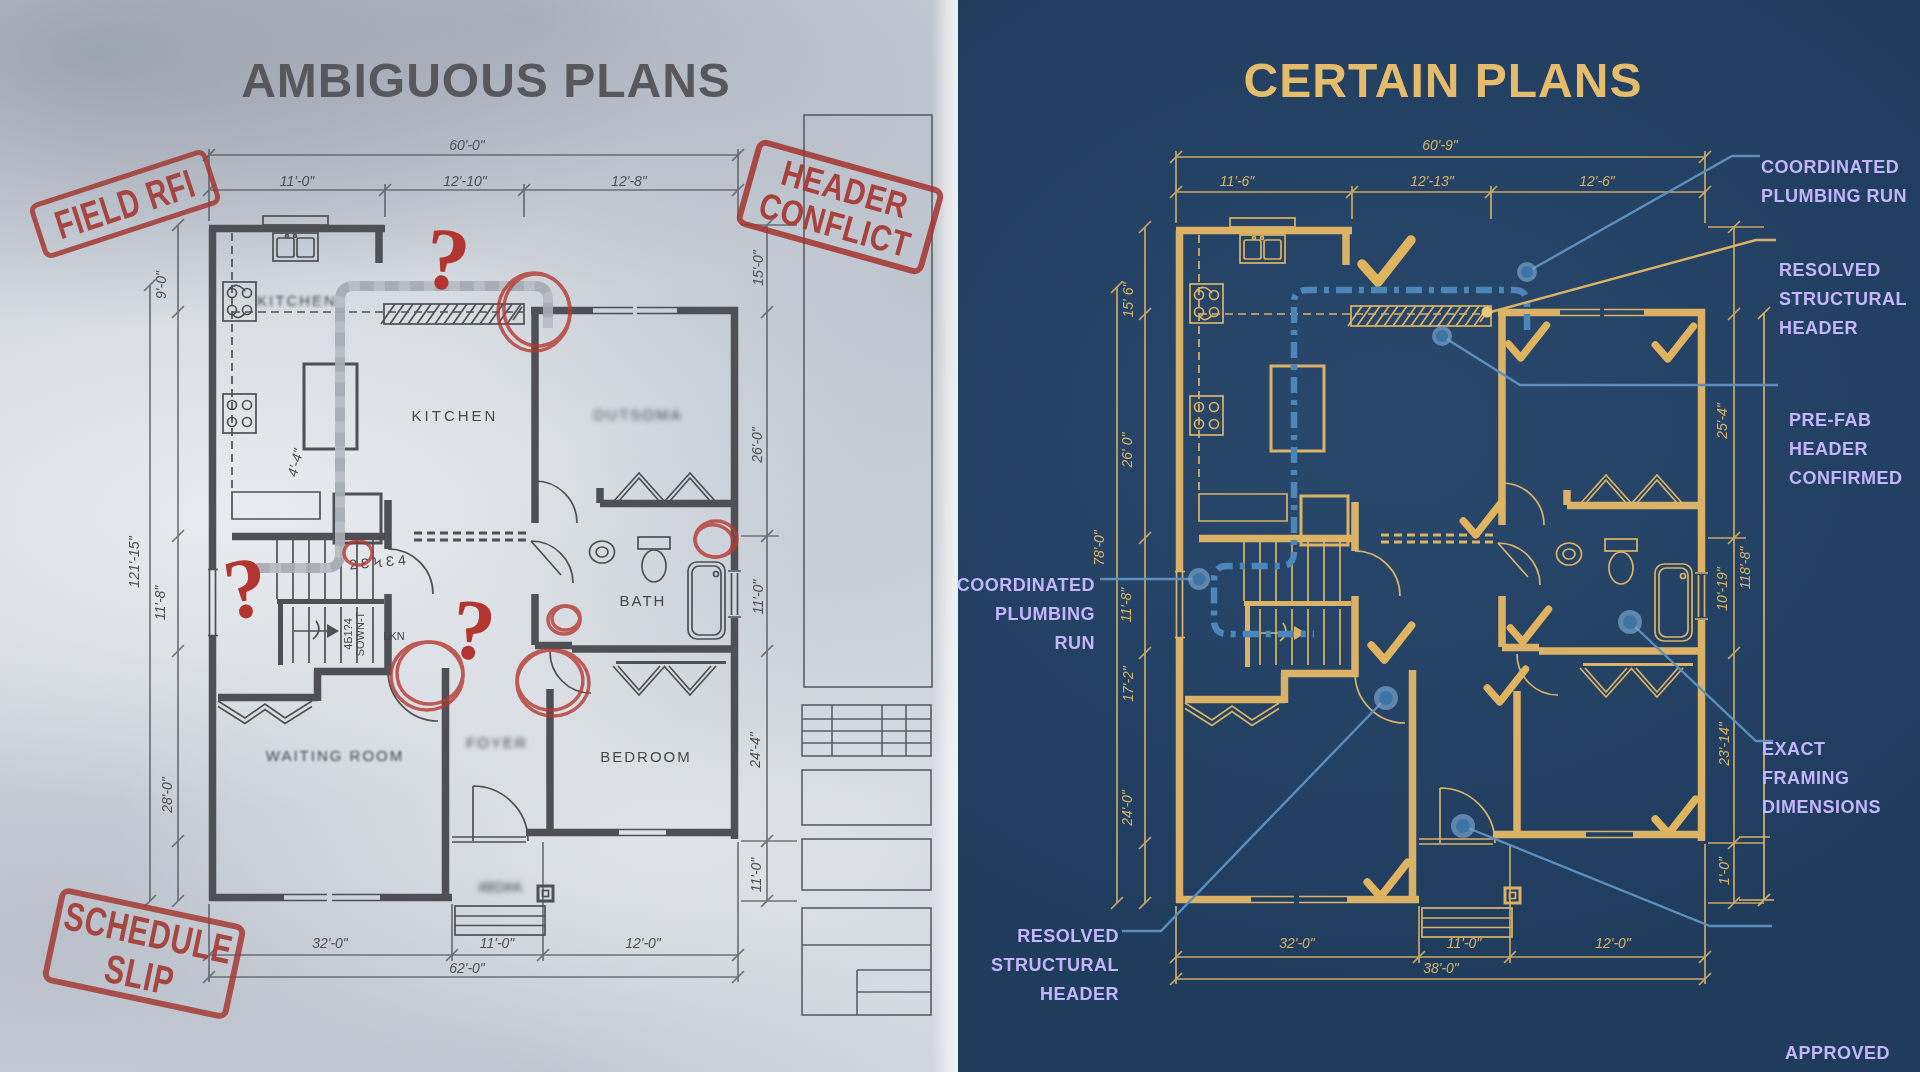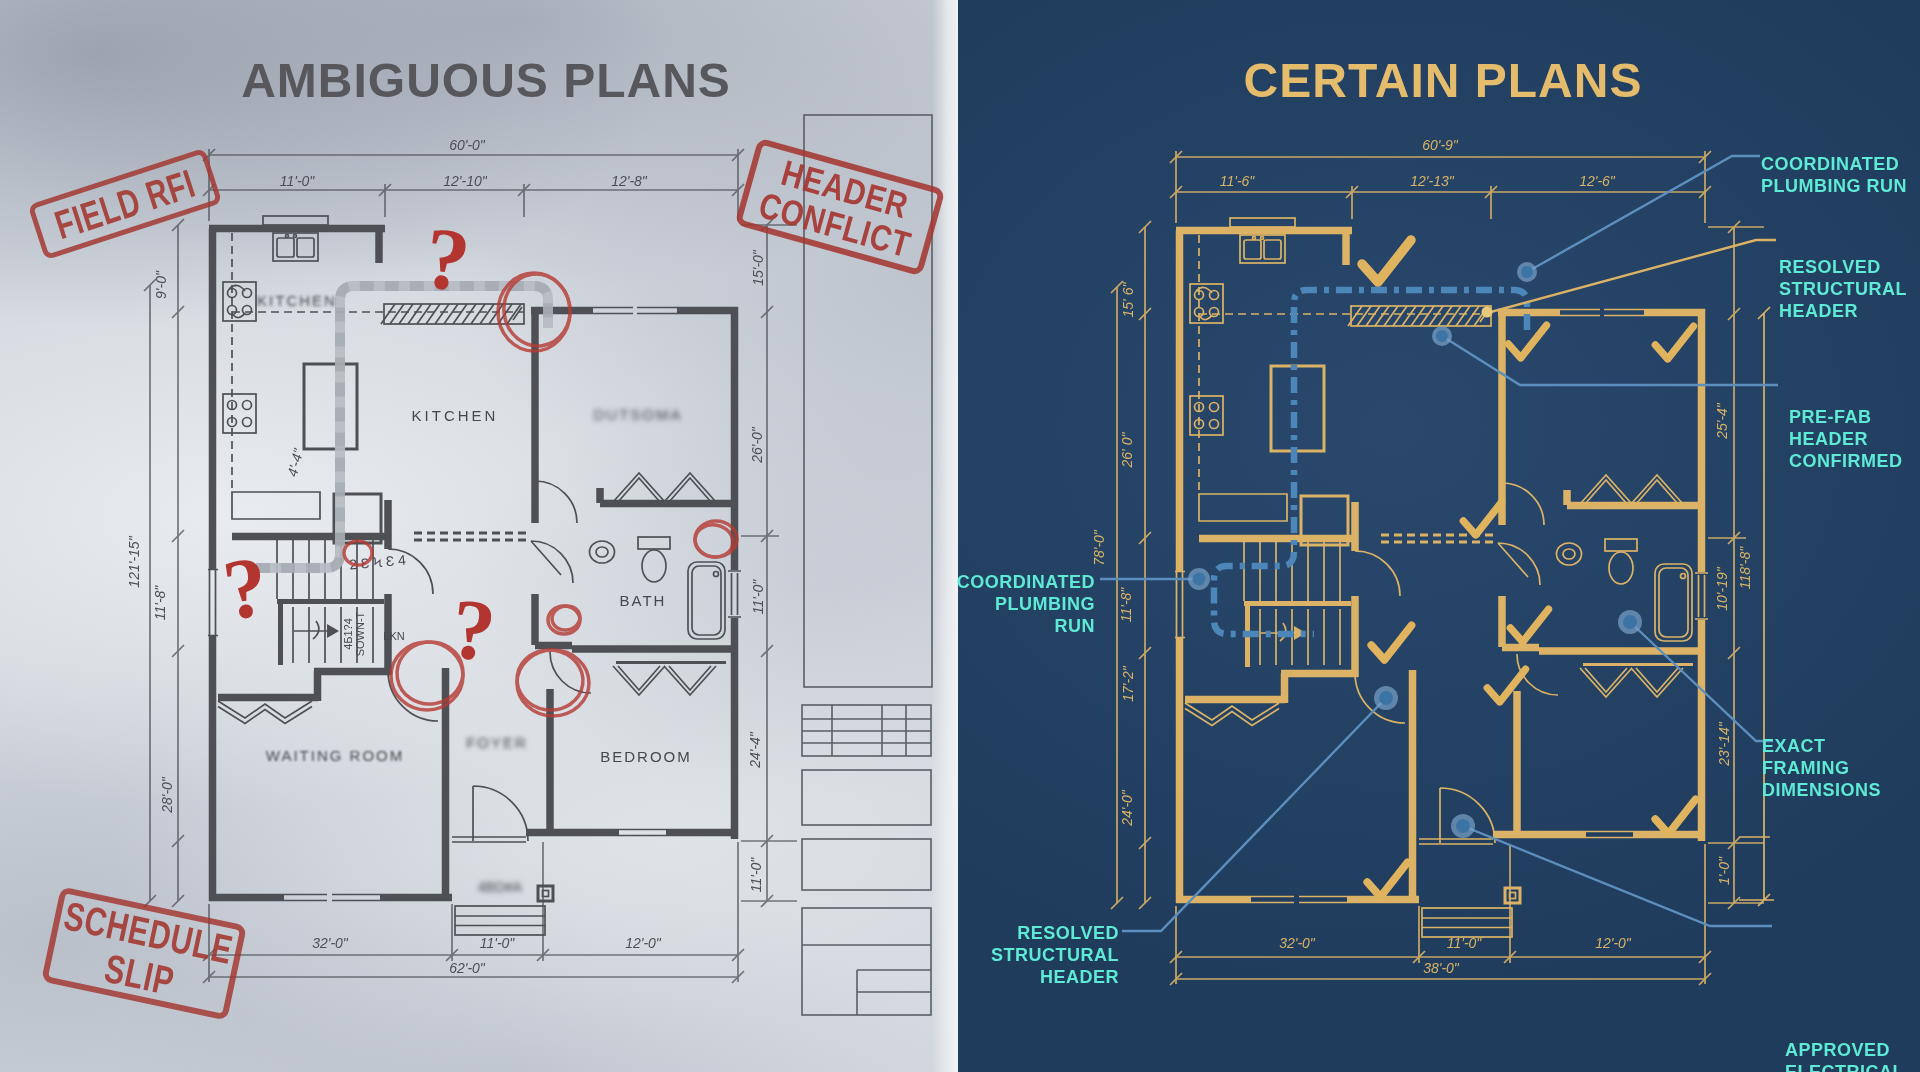--- a/index.html
+++ b/index.html
@@ -22,21 +22,21 @@
 .stamp{position:absolute;display:flex;align-items:center;justify-content:center;text-align:center;
 font-weight:bold;border-style:solid;box-sizing:border-box;}
 .stamp span{display:inline-block;white-space:nowrap;}
 #stamp-rfi{left:32px;top:175px;width:186px;height:58px;transform:rotate(-18deg);border-width:5px;border-radius:9px;
 border-color:rgba(163,56,50,.85);color:rgba(163,56,50,.9);font-size:40px;letter-spacing:1px;}
 #stamp-hc{left:743px;top:162px;width:194px;height:90px;transform:rotate(15.6deg);border-width:6px;border-radius:10px;
 border-color:rgba(165,51,45,.85);color:rgba(165,51,45,.9);font-size:36px;line-height:37px;letter-spacing:1px;}
 #stamp-ss{left:49px;top:905px;width:190px;height:97px;transform:rotate(12deg);border-width:6px;border-radius:10px;
 border-color:rgba(163,52,46,.82);color:rgba(163,52,46,.88);font-size:40px;line-height:43px;letter-spacing:1px;}
 .qmark{position:absolute;font-weight:bold;color:#b23530;font-family:"Liberation Serif",serif;}
-.lab{position:absolute;color:#5eead4;font-size:18px;font-weight:bold;letter-spacing:.5px;line-height:22px;white-space:nowrap;}
+.lab{position:absolute;color:#c4b5fd;font-size:18px;font-weight:bold;letter-spacing:.5px;line-height:29px;white-space:nowrap;}
 .lab.r{text-align:right;}
 </style>
 </head>
 <body>
 <div id="stage">
 
 <div id="lefthalf"></div>
 
 <div style="position:absolute;left:932px;top:0;width:26px;height:1072px;background:linear-gradient(to right, rgba(238,239,242,0), rgba(238,239,242,.8) 60%, rgba(244,245,247,.9));"></div>
 

